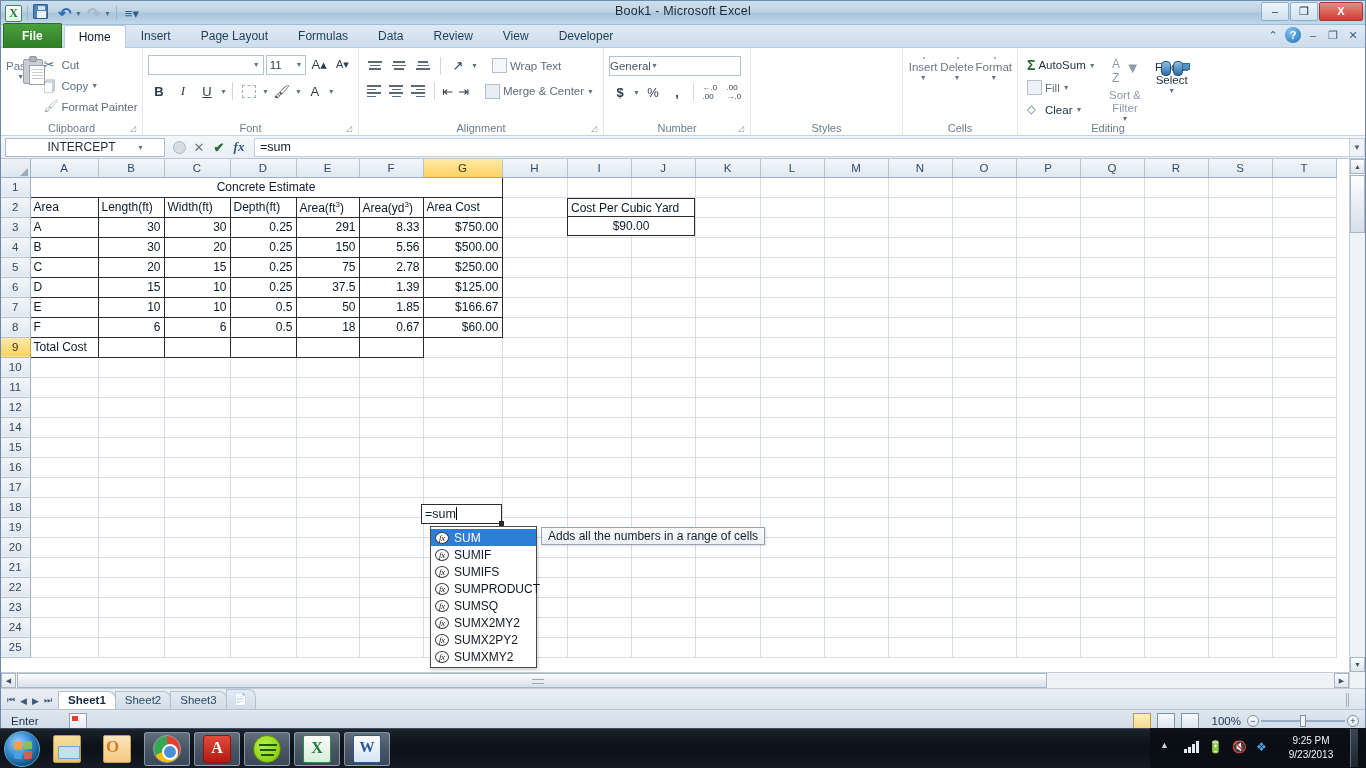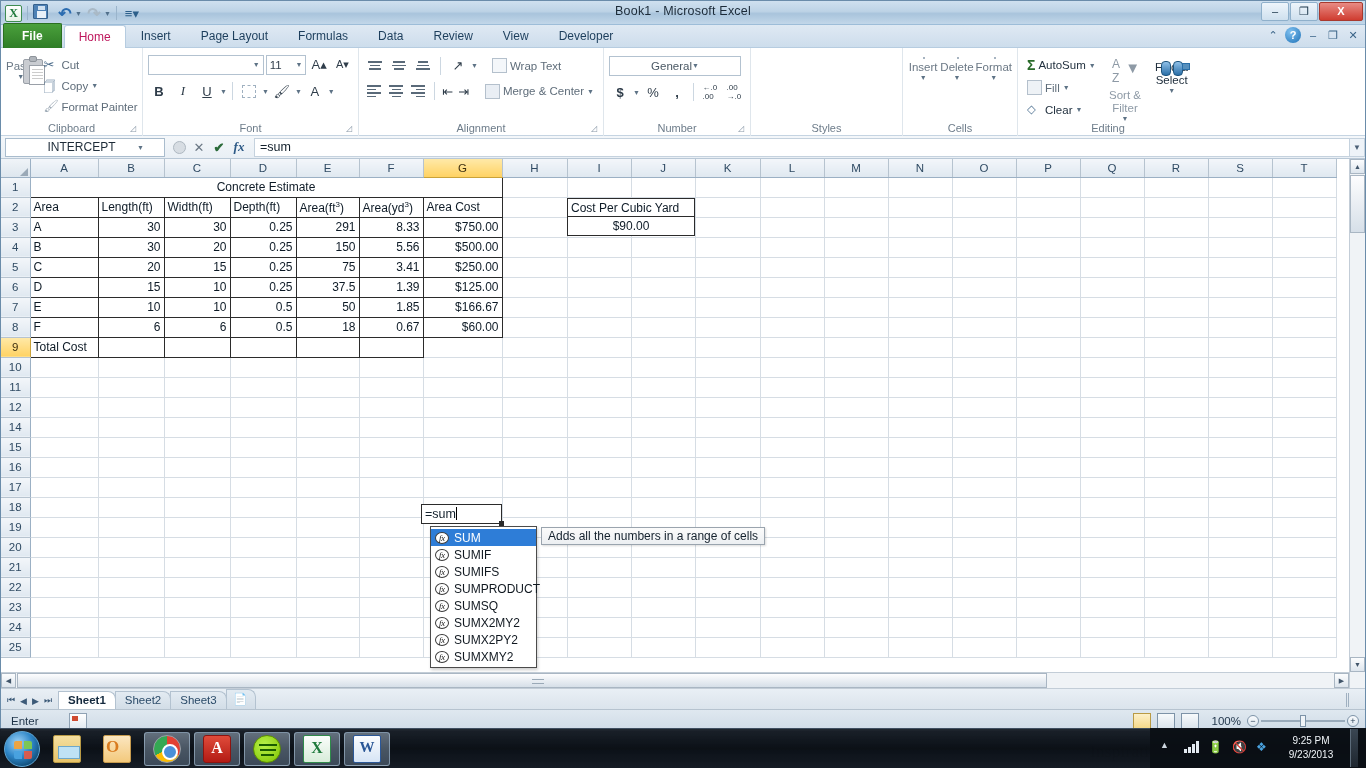--- a/index.html
+++ b/index.html
@@ -75,21 +75,21 @@
     font-size: 12px; color:#1c3e5c; padding: 3px 14px 4px; line-height:16px;
     border: 1px solid transparent; border-bottom: none; cursor: default;
   }
   .tab.file {
     background: linear-gradient(180deg,#4aa03c 0%, #2f7d26 100%);
     color:#fff; font-weight:bold; padding: 4px 18px 4px; margin-right:2px;
     border-radius: 2px 2px 0 0; border-color:#2b6f21;
   }
   .tab.active {
     background:#fff; border-color:#b6cce0; border-radius: 3px 3px 0 0;
-    color:#be185d; position:relative; top:1px;
+    color:#0f172a; position:relative; top:1px;
   }
   .ribbon-right { position:absolute; right:4px; top:2px; display:flex; gap:4px; align-items:center; }
   .rr-btn { width:16px; height:16px; font-size:11px; color:#3b6488; text-align:center; line-height:16px; }
   .help-ic {
     width:16px;height:16px;border-radius:50%;
     background: radial-gradient(circle at 35% 30%, #7fc0ef, #1e72b8);
     color:#fff;font-size:11px;font-weight:bold;text-align:center;line-height:16px;
   }
 
   
@@ -146,21 +146,21 @@
   .fbtn {
     width:22px;height:22px;display:flex;align-items:center;justify-content:center;
     font-size:13px;color:#2e3c49;border:1px solid transparent;border-radius:2px;
   }
   .grow-a { font-size:13px; color:#2f3d4a; }
   .shrink-a { font-size:11px; color:#2f3d4a; }
   .align-ic { width:18px;height:16px;display:flex;flex-direction:column;justify-content:center;gap:2px;align-items:center;}
   .align-ic i { display:block;height:1.5px;background:#5a6a79;}
   .numfmt {
     width: 132px;height:20px;border:1px solid #b3c2d0;background:#fff;
-    display:flex;align-items:center;justify-content:center;padding:0 6px;
+    display:flex;align-items:center;justify-content:flex-start;padding:0 0;
     font-size:11.5px;color:#4a5864;
   }
   .styles-ic { width:36px;height:30px;position:relative;}
   .grid-ic{position:absolute;inset:0;background:
     linear-gradient(#fff,#fff) padding-box;border:1px solid #a7b4c1;}
   .grid-ic::before{content:"";position:absolute;inset:0;
     background-image:linear-gradient(#b9c5d1 1px,transparent 1px),linear-gradient(90deg,#b9c5d1 1px,transparent 1px);
     background-size:9px 8px;}
 
   .sum-sigma{font-size:14px;font-weight:bold;color:#2a6b2a;}
@@ -773,21 +773,21 @@
           <td class="cell"></td>
           <td class="cell"></td>
         </tr>
         <tr>
           <td class="rowhdr">5</td>
           <td class="cell bx">C</td>
           <td class="cell num bx">20</td>
           <td class="cell num bx">15</td>
           <td class="cell num bx">0.25</td>
           <td class="cell num bx">75</td>
-          <td class="cell num bx">3.41</td>
+          <td class="cell num bx">2.78</td>
           <td class="cell num bx">$250.00</td>
           <td class="cell"></td>
           <td class="cell"></td>
           <td class="cell"></td>
           <td class="cell"></td>
           <td class="cell"></td>
           <td class="cell"></td>
           <td class="cell"></td>
           <td class="cell"></td>
           <td class="cell"></td>

